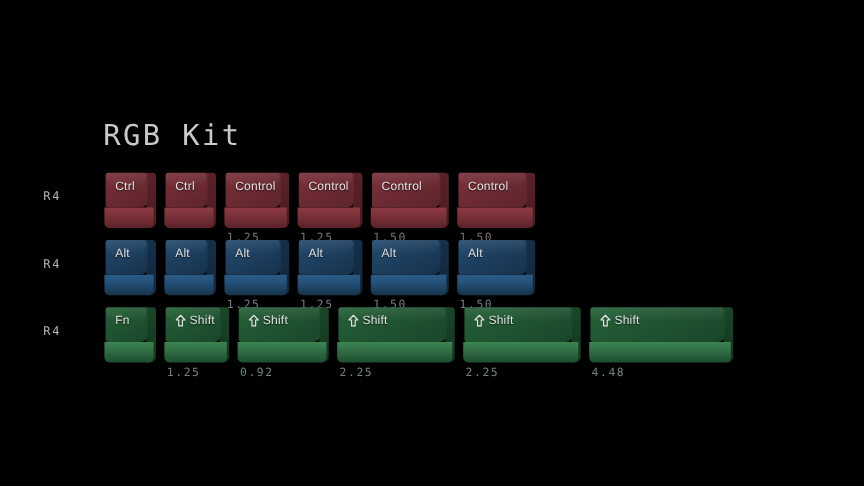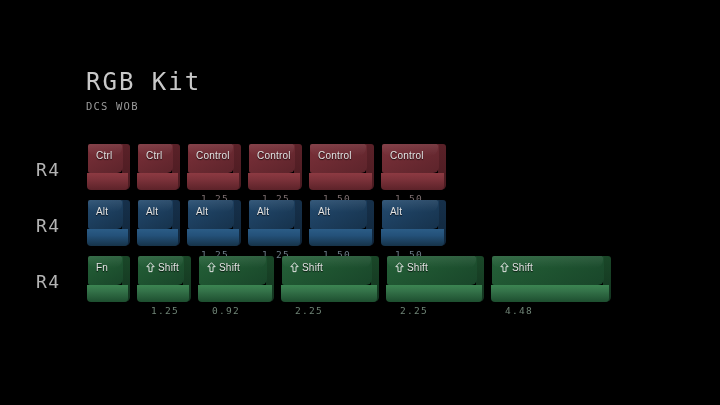--- a/index.html
+++ b/index.html
@@ -27,20 +27,21 @@
     left: 86px;
     top: 68px;
   }
   #kit-title {
     font-family: "DejaVu Sans Mono", monospace;
     font-size: 24px;
     letter-spacing: 2.0px;
     color: #c9c9c9;
     line-height: 28px;
     white-space: pre;
+    margin-top: 31px;
   }
   #kit-subtitle {
     font-family: "DejaVu Sans Mono", monospace;
     font-size: 10.5px;
     letter-spacing: 1.2px;
     color: #9a9a9a;
     line-height: 14px;
     margin-top: 3px;
     white-space: pre;
   }
@@ -48,21 +49,21 @@
   
   .row {
     position: absolute;
     left: 0;
     height: 60px;
   }
   .row-label {
     position: absolute;
     left: 36px;
     font-family: "DejaVu Sans Mono", monospace;
-    font-size: 18px;
+    font-size: 10px;
     letter-spacing: 1.5px;
     color: #b4b4b4;
     white-space: pre;
   }
   .keys {
     position: absolute;
     left: 86px;
     top: 0;
     height: 60px;
   }
@@ -135,21 +136,21 @@
   .legend .shift-arrow {
     display: inline-block;
     width: 9px;
     height: 11px;
     margin-right: 1px;
     position: relative;
     top: 0px;
   }
   .size-label {
     position: absolute;
-    left: 15px;
+    left: 3px;
     top: 50px;
     font-family: "DejaVu Sans Mono", monospace;
     font-size: 9.5px;
     letter-spacing: 1.3px;
     white-space: pre;
   }
 
   
   .c-red  .cap-top   { background: linear-gradient(150deg, #7a3039 0%, #6e2b33 42%, #5d242b 100%); }
   .c-red  .cap-front { background: linear-gradient(180deg, #8d3a42 0%, #7c323a 38%, #5c2229 100%); }
@@ -170,21 +171,20 @@
     background: linear-gradient(180deg, rgba(255,255,255,0.085) 0%, rgba(255,255,255,0.0) 100%);
   }
 </style>
 </head>
 <body>
 
 <div id="stage">
 
   <div id="header">
     <div id="kit-title">RGB Kit</div>
-    <div id="kit-subtitle">DCS WOB</div>
   </div>
 
   <div id="rows-container">
       <div class="row" style="top: 143px;">
         <div class="row-label" style="top: 16px;">R4</div>
         <div class="keys" style="left: 86px;">
           <div class="keycap c-red" style="left: 0px; width: 44px;">
             <div class="cap-body"></div>
             <div class="cap-right"></div>
             <div class="cap-front"></div>

